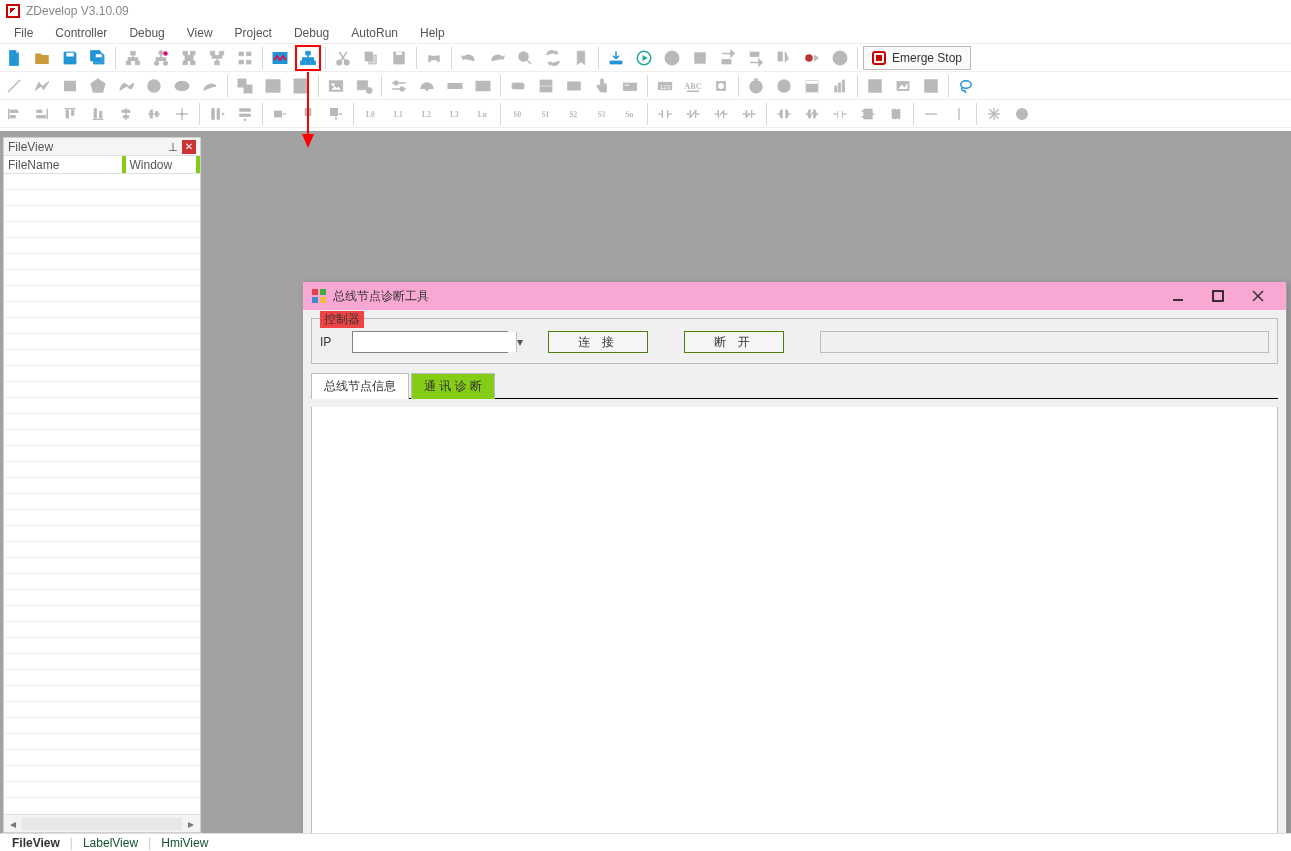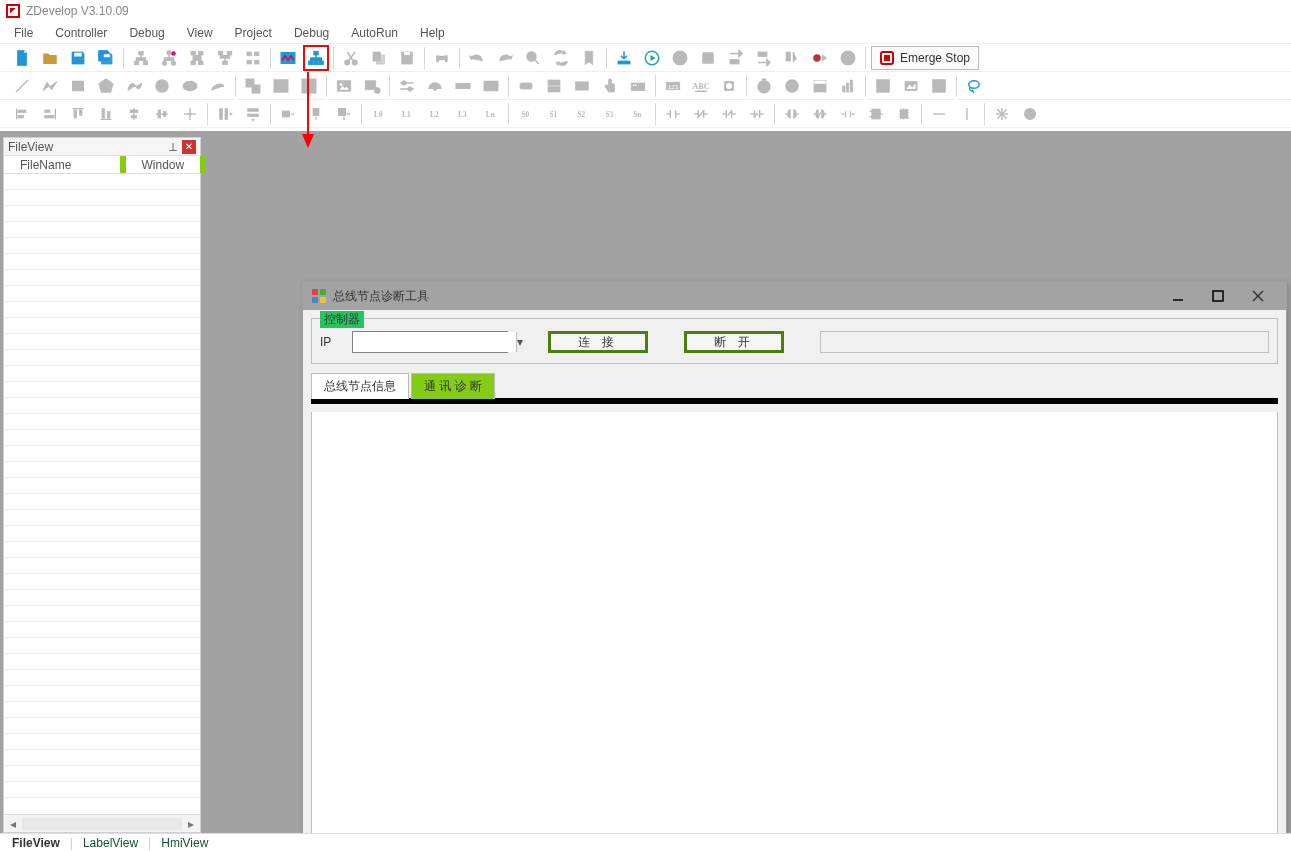--- a/index.html
+++ b/index.html
@@ -4,68 +4,68 @@
 <style>
 html,body{margin:0;padding:0;height:100%;font-family:Tahoma,Segoe UI,sans-serif;font-size:12px;color:#333;background:#fff;overflow:hidden}
 *{box-sizing:border-box}
 .app{position:relative;width:1291px;height:851px;background:#fff}
 .titlebar{height:22px;display:flex;align-items:center;gap:6px;padding:0 6px;background:#fff}
 .appicon{width:14px;height:14px;border:2px solid #c00;background:#fff;position:relative}
 .appicon::after{content:'';position:absolute;inset:2px;background:linear-gradient(135deg,#c00 0 50%,transparent 50%)}
 .title{color:#888}
 .menubar{height:22px;display:flex;align-items:center;gap:2px;padding:0 4px;border-bottom:1px solid #eee}
 .menuitem{padding:2px 10px;color:#555;cursor:default}
-.toolbar{height:28px;display:flex;align-items:center;padding:0 8px;border-bottom:1px solid #eee;gap:0}
+.toolbar{height:28px;display:flex;align-items:center;padding:0 0;border-bottom:1px solid #eee;gap:0}
 .tbtn{width:24px;height:24px;margin:0 2px;display:flex;align-items:center;justify-content:center;position:relative}
 .tbtn svg{width:18px;height:18px}
 .sep{width:1px;height:22px;background:#d8d8d8;margin:0 3px}
 .gray{fill:#b9b9b9;stroke:#b9b9b9}
 .blue{fill:#2196d6;stroke:#2196d6}
 .ltxt{font:11px/1 Tahoma;fill:#b9b9b9;font-weight:bold}
 .toolbar3 .tbtn svg, .toolbar4 .tbtn svg{width:16px;height:16px}
 .hl{position:absolute;inset:-1px;border:2px solid #f00;pointer-events:none}
 .arrow{position:absolute;left:302px;top:72px;width:12px;height:76px;pointer-events:none;z-index:5}
 .arrow svg{width:100%;height:100%}
 .emerge{display:flex;align-items:center;gap:6px;padding:0 8px;height:24px;border:1px solid #bbb;background:#fafafa;margin-left:2px}
 .emerge-icon{width:14px;height:14px;border:2px solid #c00;border-radius:3px;display:flex;align-items:center;justify-content:center}
 .emerge-icon::after{content:'';width:6px;height:6px;background:#c00}
 .mainzone{position:absolute;left:0;right:0;top:131px;bottom:18px;background:#a2a2a2}
 .fileview{position:absolute;left:3px;top:6px;width:198px;bottom:0;background:#fff;border:1px solid #cfcfcf;display:flex;flex-direction:column}
 .fv-head{height:18px;background:#f5f5f5;display:flex;align-items:center;padding:0 4px;border-bottom:1px solid #dedede}
 .fv-title{flex:1;color:#555}
 .pin{width:14px;height:14px;display:flex;align-items:center;justify-content:center;color:#555}
 .closebtn{width:14px;height:14px;background:#c33;color:#fff;display:flex;align-items:center;justify-content:center;margin-left:2px;font-size:10px}
 .fv-cols{height:18px;display:flex;border-bottom:1px solid #dedede;background:#fff}
-.fv-col{flex:0 0 62%;padding:2px 16px;border-right:6px solid #84cc16;color:#555}
+.fv-col{flex:0 0 62%;padding:2px 4px;border-right:4px solid #84cc16;color:#555}
 .fv-col:last-child{flex:1}
 .fv-rows{flex:1;overflow:hidden}
 .fv-row{height:16px;border-bottom:1px solid #eee}
 .fv-scroll{height:18px;display:flex;align-items:center;border-top:1px solid #dedede;background:#f3f3f3}
 .fv-scroll .sbtn{width:18px;text-align:center;color:#777}
 .fv-scroll .strack{flex:1;height:12px;background:#e8e8e8}
 .bottomtabs{position:absolute;left:0;right:0;bottom:0;height:18px;background:#fff;border-top:1px solid #dedede;display:flex;align-items:center;padding:0 4px;gap:0}
 .btab{padding:2px 8px;color:#14532d;border-radius:3px 3px 0 0}
 .btab.active{color:#333;font-weight:bold}
 .bsep{color:#ccc;margin:0 2px}
 .dialog{position:absolute;left:302px;top:150px;width:985px;height:690px;background:#f0f0f0;border:1px solid #9e9e9e;box-shadow:2px 2px 6px rgba(0,0,0,.2);display:flex;flex-direction:column}
-.dlg-title{height:28px;display:flex;align-items:center;padding:0 8px;background:#a3a3a3}
+.dlg-title{height:28px;display:flex;align-items:center;padding:0 8px;background:#f9a8d4}
 .dlg-icon{width:16px;height:16px;margin-right:6px}
 .dlg-title-text{flex:1;color:#333}
 .winbtn{width:40px;height:24px;display:flex;align-items:center;justify-content:center;color:#333}
 .dlg-body{flex:1;padding:8px;display:flex;flex-direction:column;gap:8px}
 .groupbox{border:1px solid #bdbdbd;padding:12px 8px 10px;position:relative;background:#f0f0f0}
-.grouplabel{position:absolute;top:-8px;left:8px;background:#22c55e;padding:0 4px;color:#333}
+.grouplabel{position:absolute;top:-8px;left:8px;background:#ef4444;padding:0 4px;color:#333}
 .grrow{display:flex;align-items:center;gap:10px}
 .iplabel{width:22px;}
 .combo{width:156px;height:22px;display:flex;border:1px solid #828282;background:#fff}
 .combo input{flex:1;border:none;outline:none;padding:0 4px;font:12px Tahoma}
 .combo .drop{width:18px;border-left:1px solid #bdbdbd;background:#efefef;display:flex;align-items:center;justify-content:center;color:#555}
-.dlgbtn{width:100px;height:22px;border:3px solid #4d7c0f;background:#f5f5f5;display:flex;align-items:center;justify-content:center;letter-spacing:4px;color:#333}
+.dlgbtn{width:100px;height:22px;border:1px solid #4d7c0f;background:#f5f5f5;display:flex;align-items:center;justify-content:center;letter-spacing:4px;color:#333}
 .statusbox{flex:1;height:22px;border:1px solid #bdbdbd;background:#f0f0f0}
-.tabs{display:flex;gap:2px;border-bottom:6px solid #000000}
+.tabs{display:flex;gap:2px;border-bottom:1px solid #000000}
 .tab{padding:4px 12px;border:1px solid #bdbdbd;border-bottom:none;background:#84cc16;position:relative;top:1px;color:#333}
 .tab.active{background:#fff}
 .tabcontent{flex:1;background:#fff;border:1px solid #bdbdbd;border-top:none}
 </style>
 </head>
 <body>
 
 <div class="app">
 
   <div class="titlebar">

